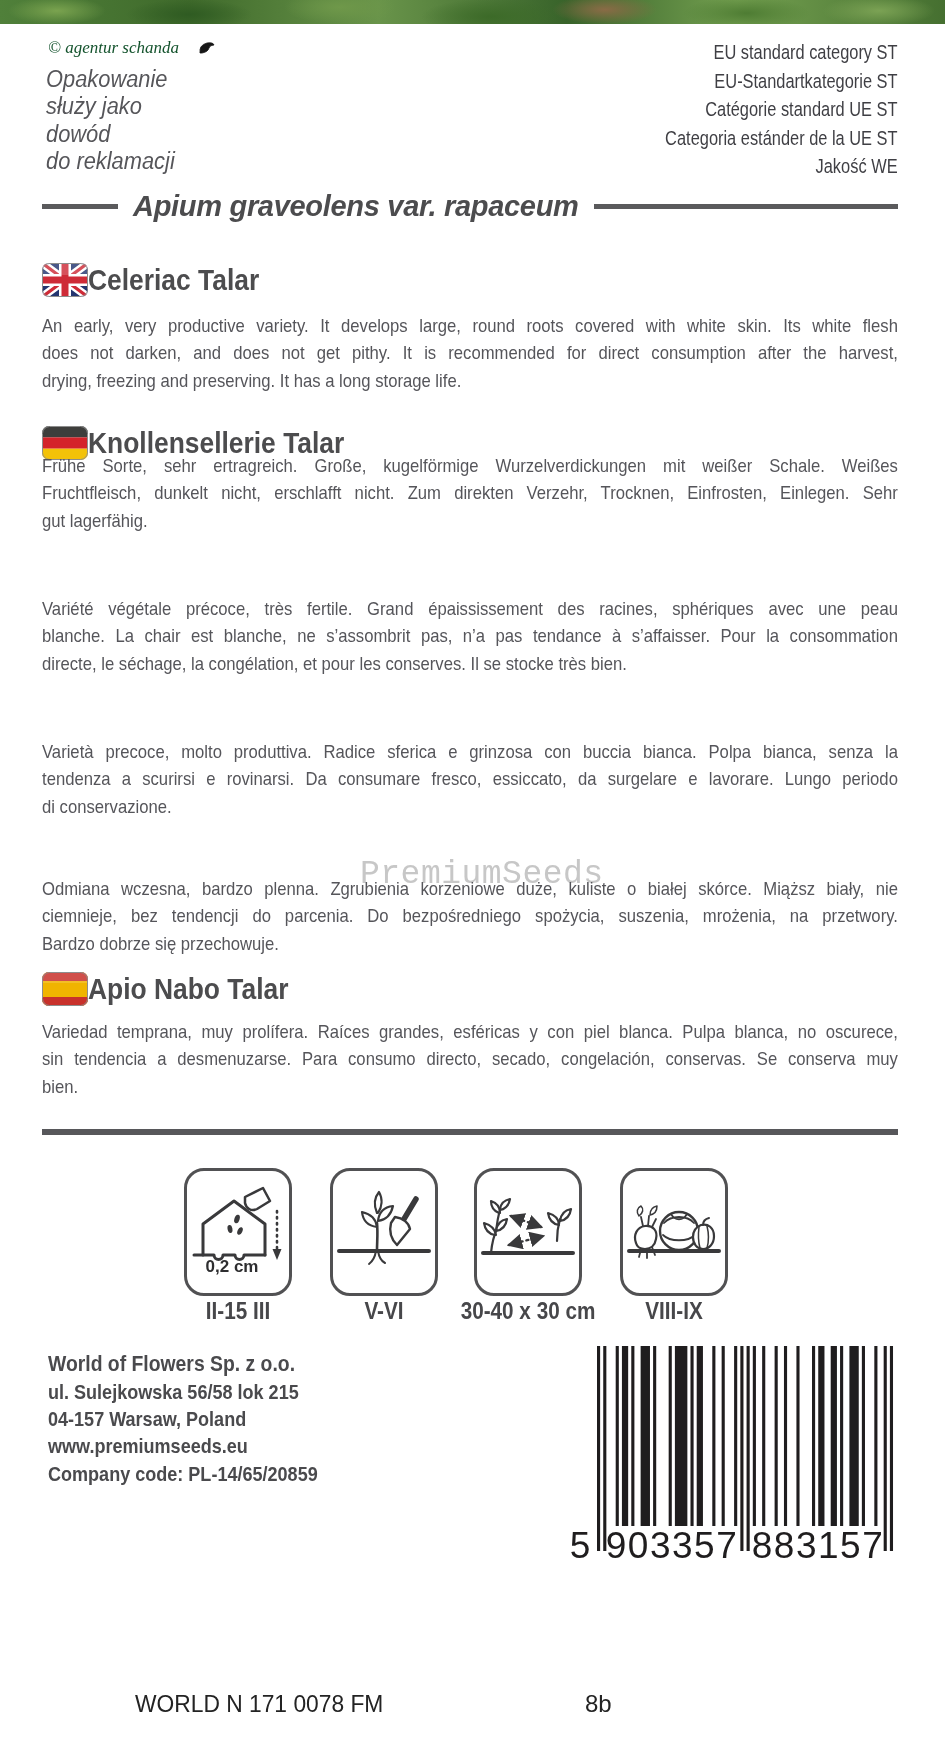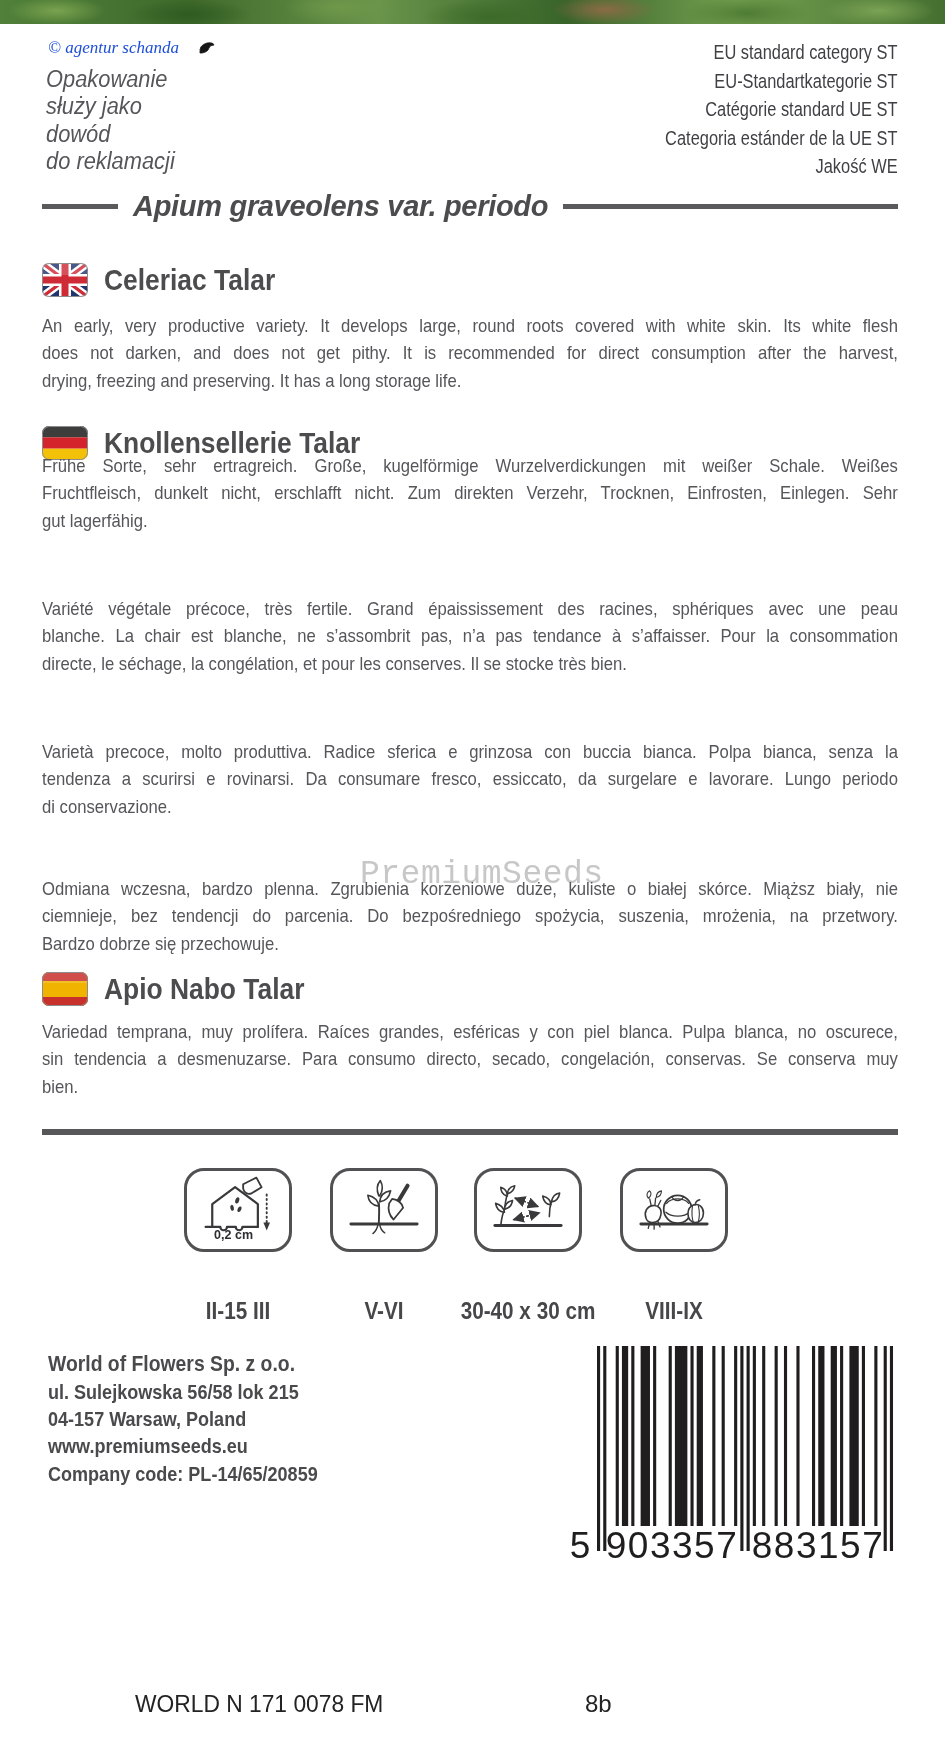--- a/index.html
+++ b/index.html
@@ -10,44 +10,44 @@
     background:
       radial-gradient(70px 20px at 6% 45%, #7aa34f 0%, rgba(122,163,79,0) 70%),
       radial-gradient(90px 22px at 20% 60%, #2f5b22 0%, rgba(47,91,34,0) 70%),
       radial-gradient(80px 24px at 36% 30%, #6f984a 0%, rgba(111,152,74,0) 70%),
       radial-gradient(100px 26px at 52% 70%, #3c6a28 0%, rgba(60,106,40,0) 70%),
       radial-gradient(70px 20px at 64% 40%, #8a6b46 0%, rgba(138,107,70,0) 75%),
       radial-gradient(90px 24px at 79% 55%, #4e7c33 0%, rgba(78,124,51,0) 70%),
       radial-gradient(80px 22px at 93% 45%, #7ba254 0%, rgba(123,162,84,0) 70%),
       linear-gradient(90deg,#50803a,#3f6a2b 20%,#69944a 40%,#38632a 60%,#74a050 78%,#456f30 100%);}
   .credit{position:absolute;left:48px;top:38px;display:flex;align-items:center;gap:18px;
-    font:italic 17px "Liberation Serif",serif;color:#1d4ed8;}
+    font:italic 17px "Liberation Serif",serif;color:#14532d;}
   .claim{position:absolute;left:46px;top:66px;font-style:italic;font-size:23.5px;line-height:27.4px;
     color:#56565a;transform:scaleX(.93);transform-origin:left top;}
   .eu{position:absolute;right:47px;top:38px;text-align:right;font-size:20.5px;line-height:28.6px;
     color:#3f3f44;transform:scaleX(.8);transform-origin:right top;white-space:nowrap;}
   
   .title-row{position:absolute;left:42px;top:190px;width:856px;display:flex;align-items:center;gap:15px;}
   .title-dash{width:76px;height:5px;background:#5a5a5c;flex:0 0 auto;}
   .title-line{flex:1;height:5px;background:#5a5a5c;}
   .title-text{font-style:italic;font-weight:bold;font-size:29px;color:#4c4c4e;
     letter-spacing:-0.3px;white-space:nowrap;}
   
-  .sec-head{position:absolute;left:42px;display:flex;align-items:center;gap:16px;height:34px;}
+  .sec-head{position:absolute;left:42px;display:flex;align-items:center;height:34px;}
   .flag{width:46px;height:34px;flex:0 0 auto;}
   .sec-title{font-weight:bold;font-size:30px;color:#4c4c4e;transform:scaleX(.88);
     transform-origin:left center;white-space:nowrap;}
   .sec-body{position:absolute;left:42px;width:951px;transform:scaleX(.9);transform-origin:left top;
     font-size:18.5px;line-height:27.4px;color:#55555a;}
   .jl{text-align:justify;text-align-last:justify;}
   .jl-last{text-align:justify;text-align-last:left;}
   .wm{position:absolute;left:360px;top:856px;font-size:33px;color:#c7c7c7;letter-spacing:.5px;z-index:0;font-family:Liberation Mono, monospace;}
   .divider{position:absolute;left:42px;top:1129px;width:856px;height:6px;background:#57575a;}
   
-  .pbox{position:absolute;top:1168px;width:108px;height:84px;border:3px solid #515153;
+  .pbox{position:absolute;top:1168px;width:108px;height:128px;border:3px solid #515153;
     border-radius:20px;box-sizing:border-box;background:#fff;}
   .pbox svg{width:100%;height:100%;display:block;}
   .plabel{position:absolute;top:1298px;width:200px;text-align:center;font-weight:bold;font-size:23px;
     color:#47474a;transform:scaleX(.9);transform-origin:center top;white-space:nowrap;}
   
   .company{position:absolute;left:48px;top:1350px;font-weight:bold;color:#4a4a4d;
     transform:scaleX(.88);transform-origin:left top;white-space:nowrap;}
   .company .c1{font-size:22px;line-height:28px;}
   .company .cl{font-size:20.5px;line-height:27.2px;}
   .barcode{position:absolute;left:557px;top:1346px;width:345px;height:216px;}
@@ -87,21 +87,21 @@
   <div class="eu">
     <div>EU standard category ST</div>
     <div>EU-Standartkategorie ST</div>
     <div>Catégorie standard UE ST</div>
     <div>Categoria estánder de la UE ST</div>
     <div>Jakość WE</div>
   </div>
 
   <div class="title-row">
     <div class="title-dash"></div>
-    <div class="title-text">Apium graveolens var. periodo</div>
+    <div class="title-text">Apium graveolens var. rapaceum</div>
     <div class="title-line"></div>
   </div>
 
   <div class="wm">PremiumSeeds</div>
 
   <div class="sec-head" style="top:263px">
     <svg class="flag" viewBox="0 0 46 34">
       <defs>
           <clipPath id="ukc">
             <rect width="46" height="34" rx="7"></rect>

